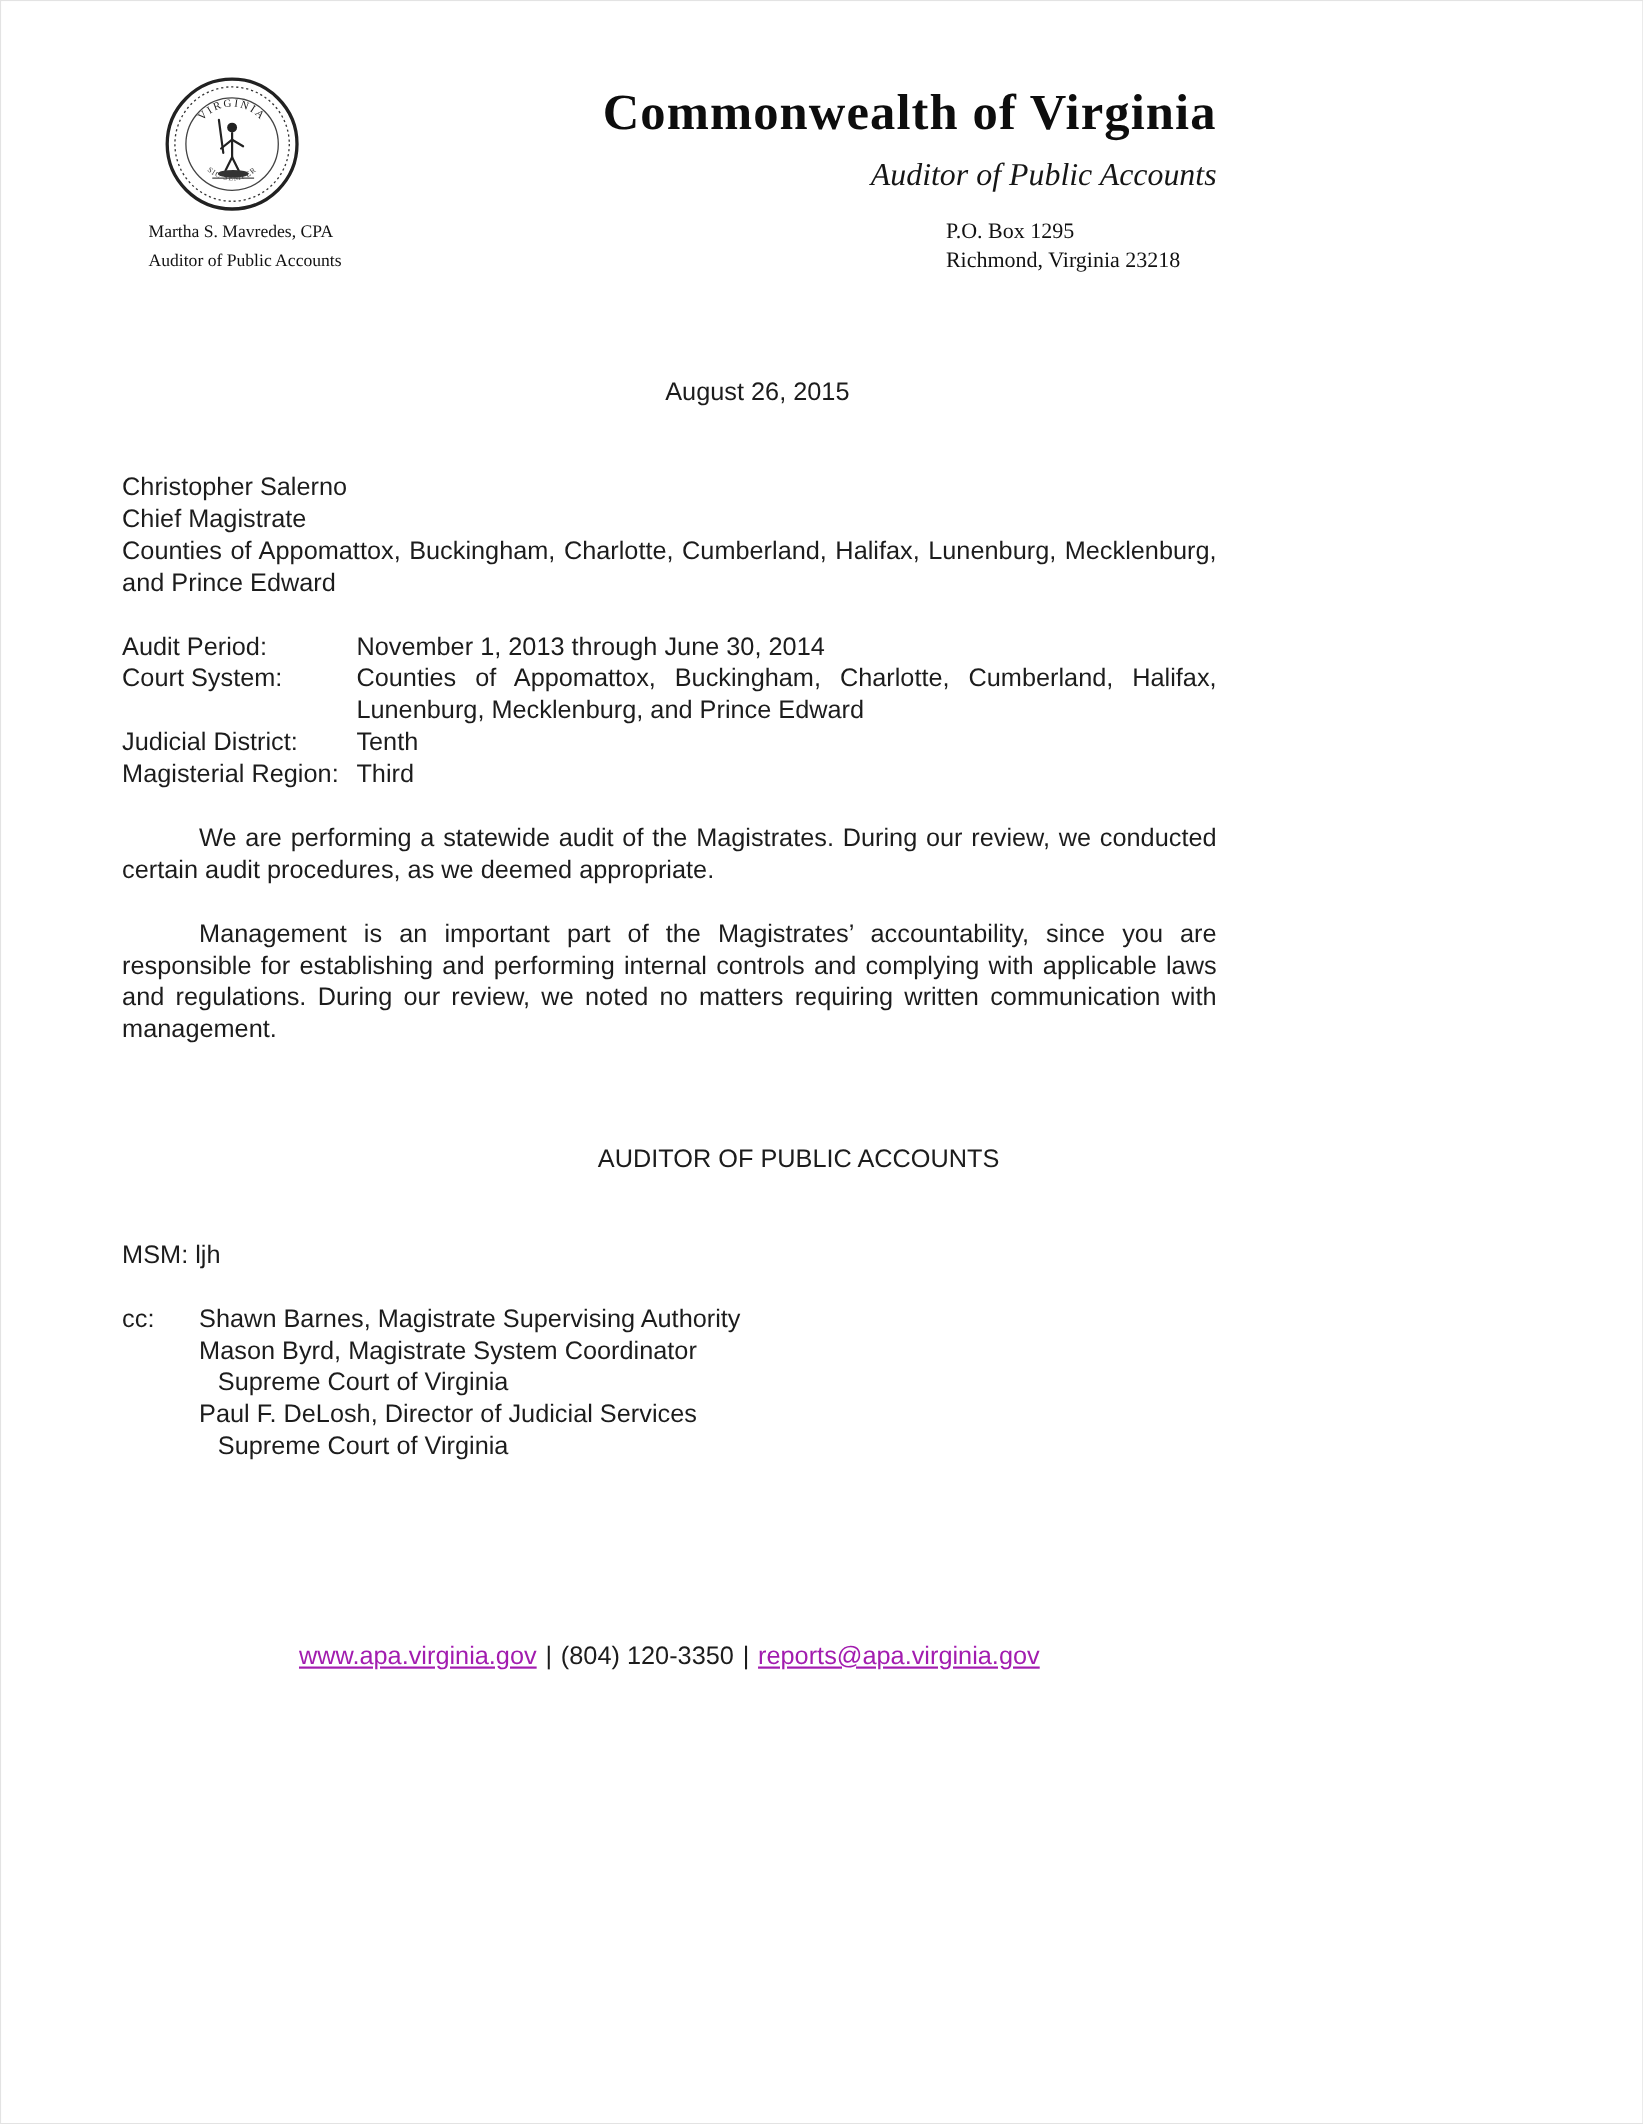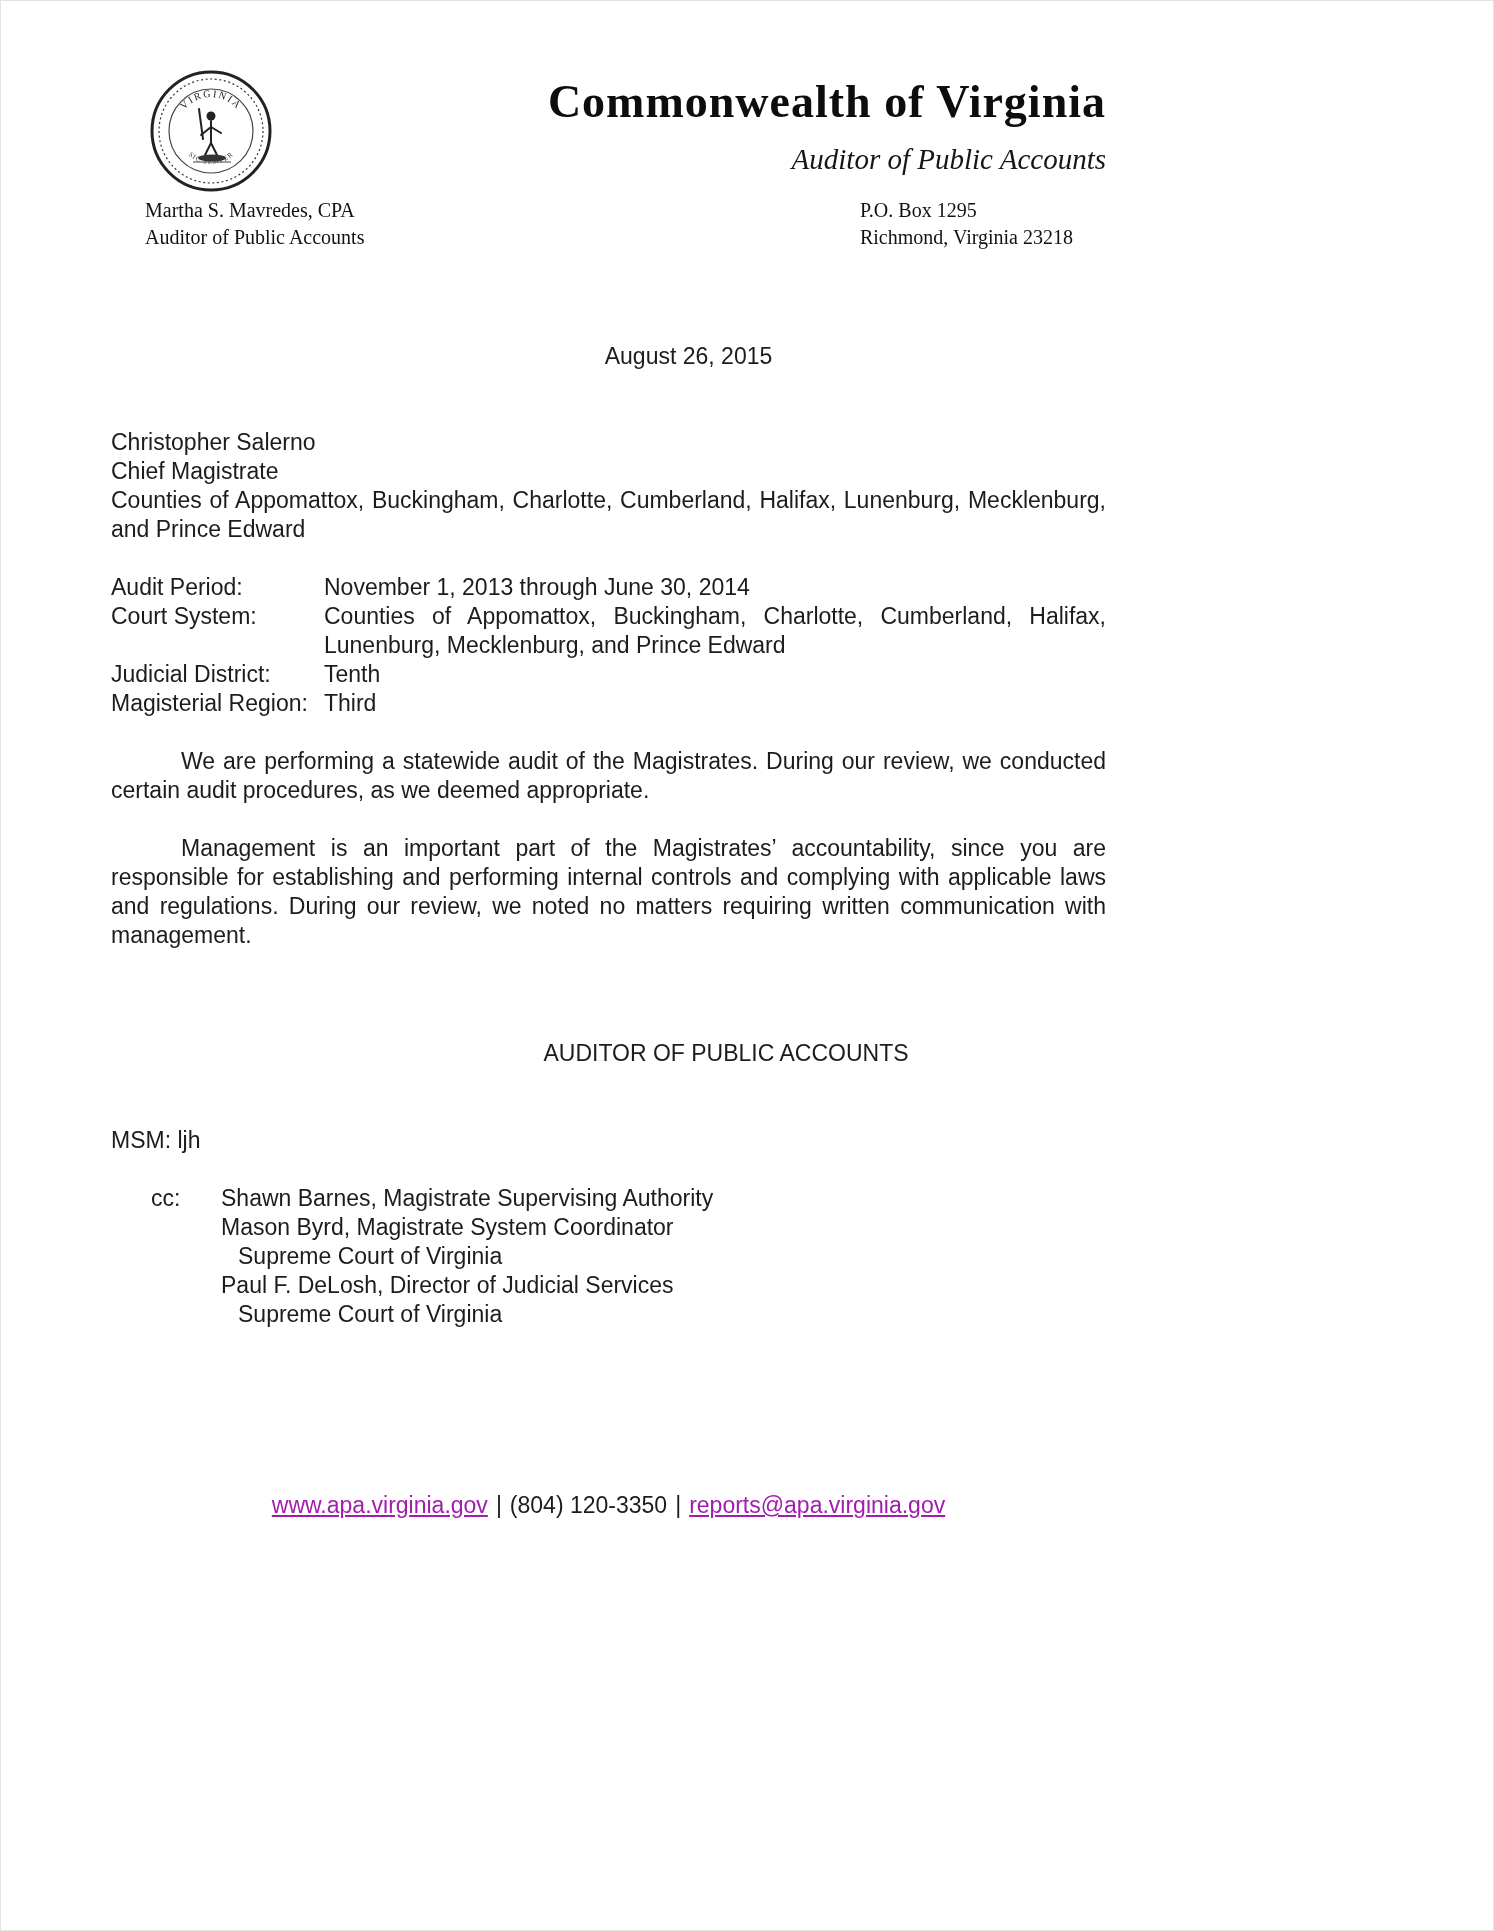--- a/index.html
+++ b/index.html
@@ -60,23 +60,23 @@
   }
   .org-subtitle {
     margin-top: 16px;
     font-style: italic;
     font-size: 29px;
     line-height: 32px;
     color: #161616;
   }
   .contact-left {
     position: absolute;
-    left: 34px;
+    left: 24px;
     top: 128px;
-    font-size: 20px;
+    font-size: 16px;
     line-height: 27px;
   }
   .contact-right {
     position: absolute;
     right: 33px;
     top: 128px;
     text-align: left;
     font-size: 20px;
     line-height: 27px;
   }
@@ -116,21 +116,20 @@
     margin-top: 89px;
     margin-left: 235px;
     text-align: center;
   }
   .reference-line {
     margin-top: 58px;
   }
   .cc-block {
     margin-top: 29px;
     display: flex;
-    margin-left: 40px;
   }
   .cc-label {
     width: 70px;
     flex-shrink: 0;
   }
   .cc-entries { flex: 1; }
   .cc-indent { padding-left: 17px; }
 
   
   .footer {

